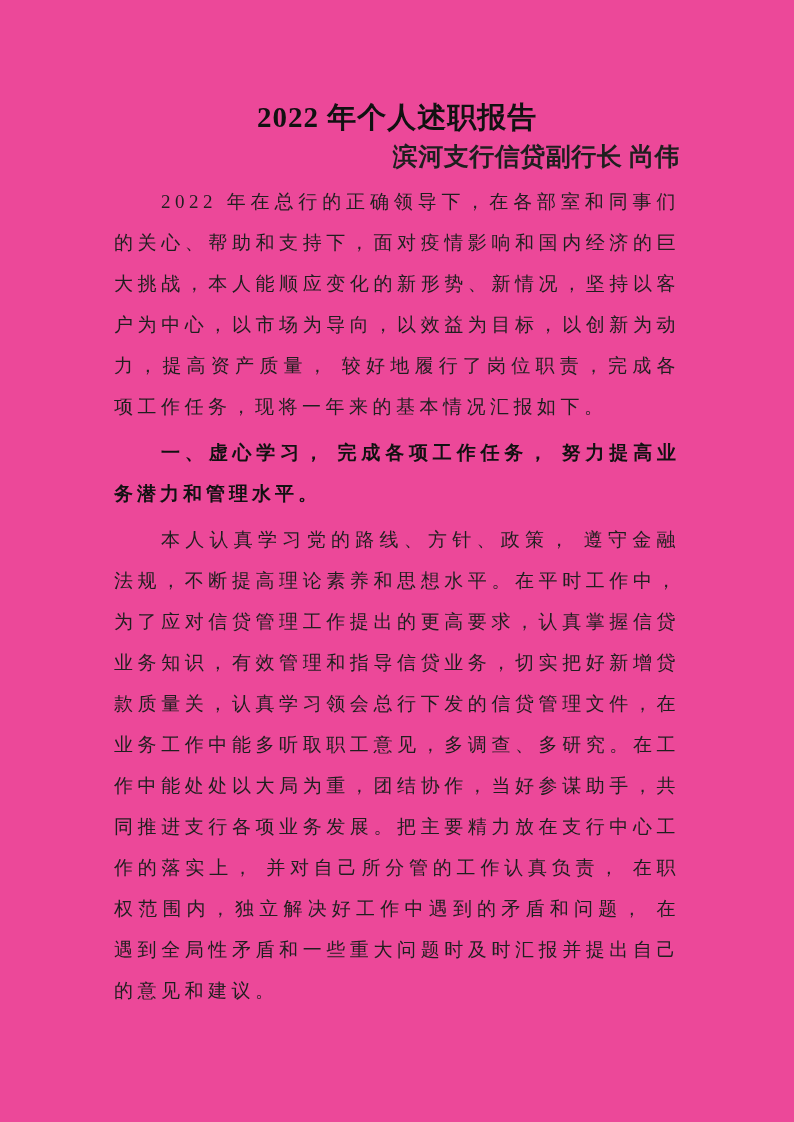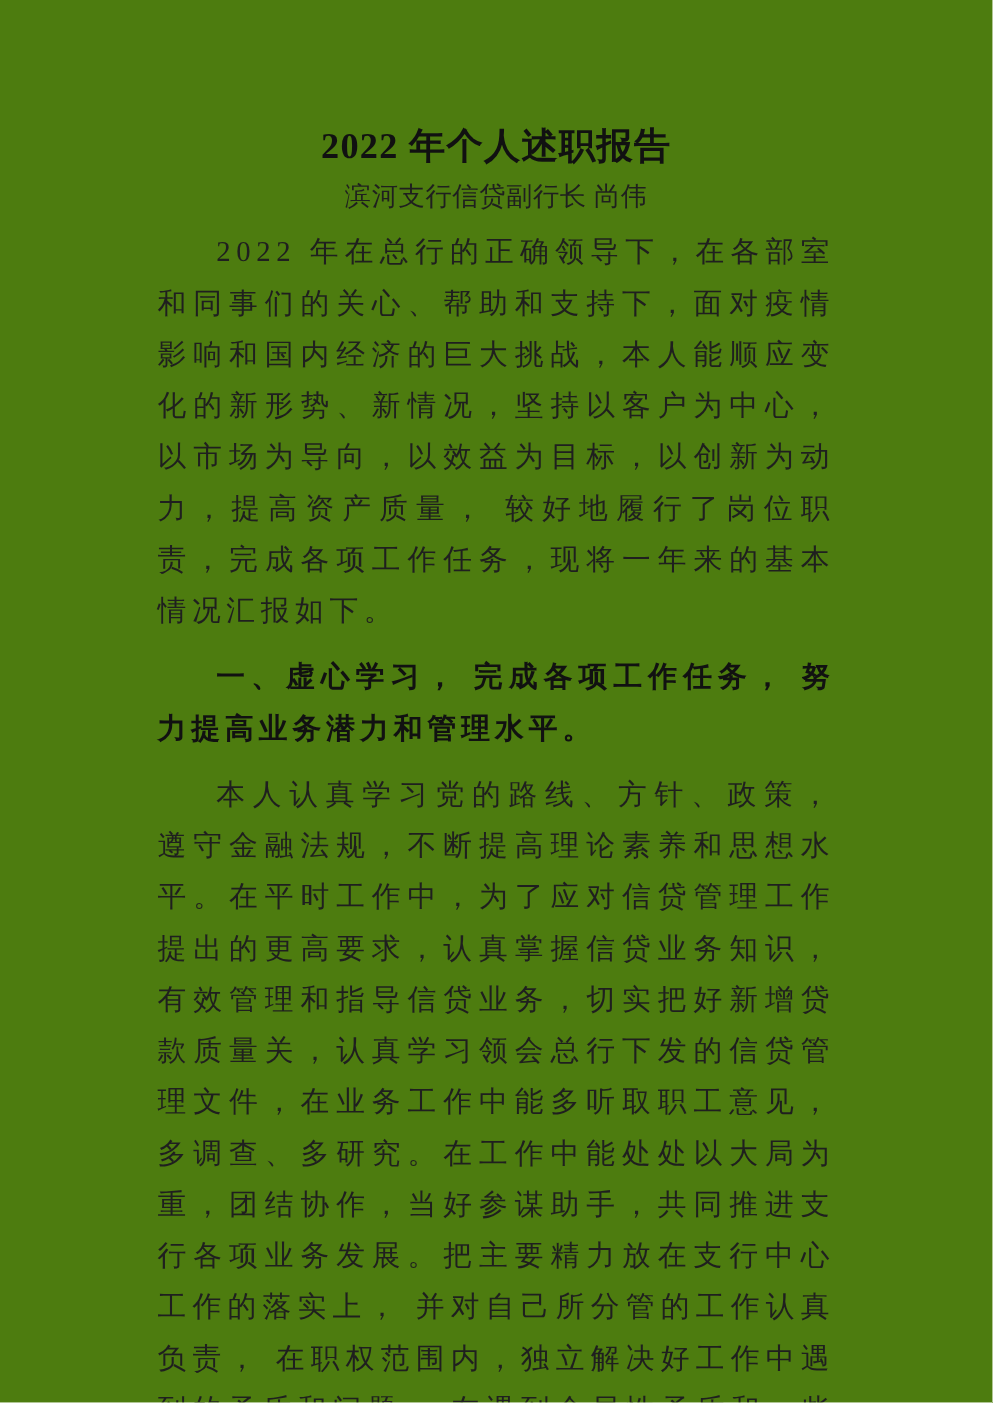--- a/index.html
+++ b/index.html
@@ -4,21 +4,21 @@
 <style>
   html, body {
     margin: 0;
     padding: 0;
     background: #ffffff;
   }
   .page {
     position: relative;
     width: 794px;
     height: 1122px;
-    background: #4d7c0f;
+    background: #ec4899;
     overflow: hidden;
     font-family: "Liberation Serif", "DejaVu Serif", serif;
     color: #1f1f1f;
   }
   .content {
     position: absolute;
     left: 114px;
     top: 99px;
     width: 566px;
   }
@@ -26,30 +26,30 @@
     margin: 0;
     font-size: 29px;
     font-weight: 700;
     line-height: 36px;
     text-align: center;
     letter-spacing: 1px;
     color: #111111;
   }
   .doc-subtitle {
     margin: 8px 0 0 0;
-    font-size: 21px;
-    font-weight: 400;
+    font-size: 25px;
+    font-weight: 700;
     line-height: 28px;
-    text-align: center;
+    text-align: right;
     letter-spacing: 0.5px;
     color: #1f1f1f;
   }
   .para {
-    margin: 12px;
-    font-size: 23px;
+    margin: 0;
+    font-size: 19px;
     line-height: 41px;
     letter-spacing: 4.5px;
     text-align: justify;
     text-justify: inter-character;
     text-indent: 47px;
     word-break: break-all;
     color: #1f1f1f;
   }
   .para.first {
     margin-top: 10px;

